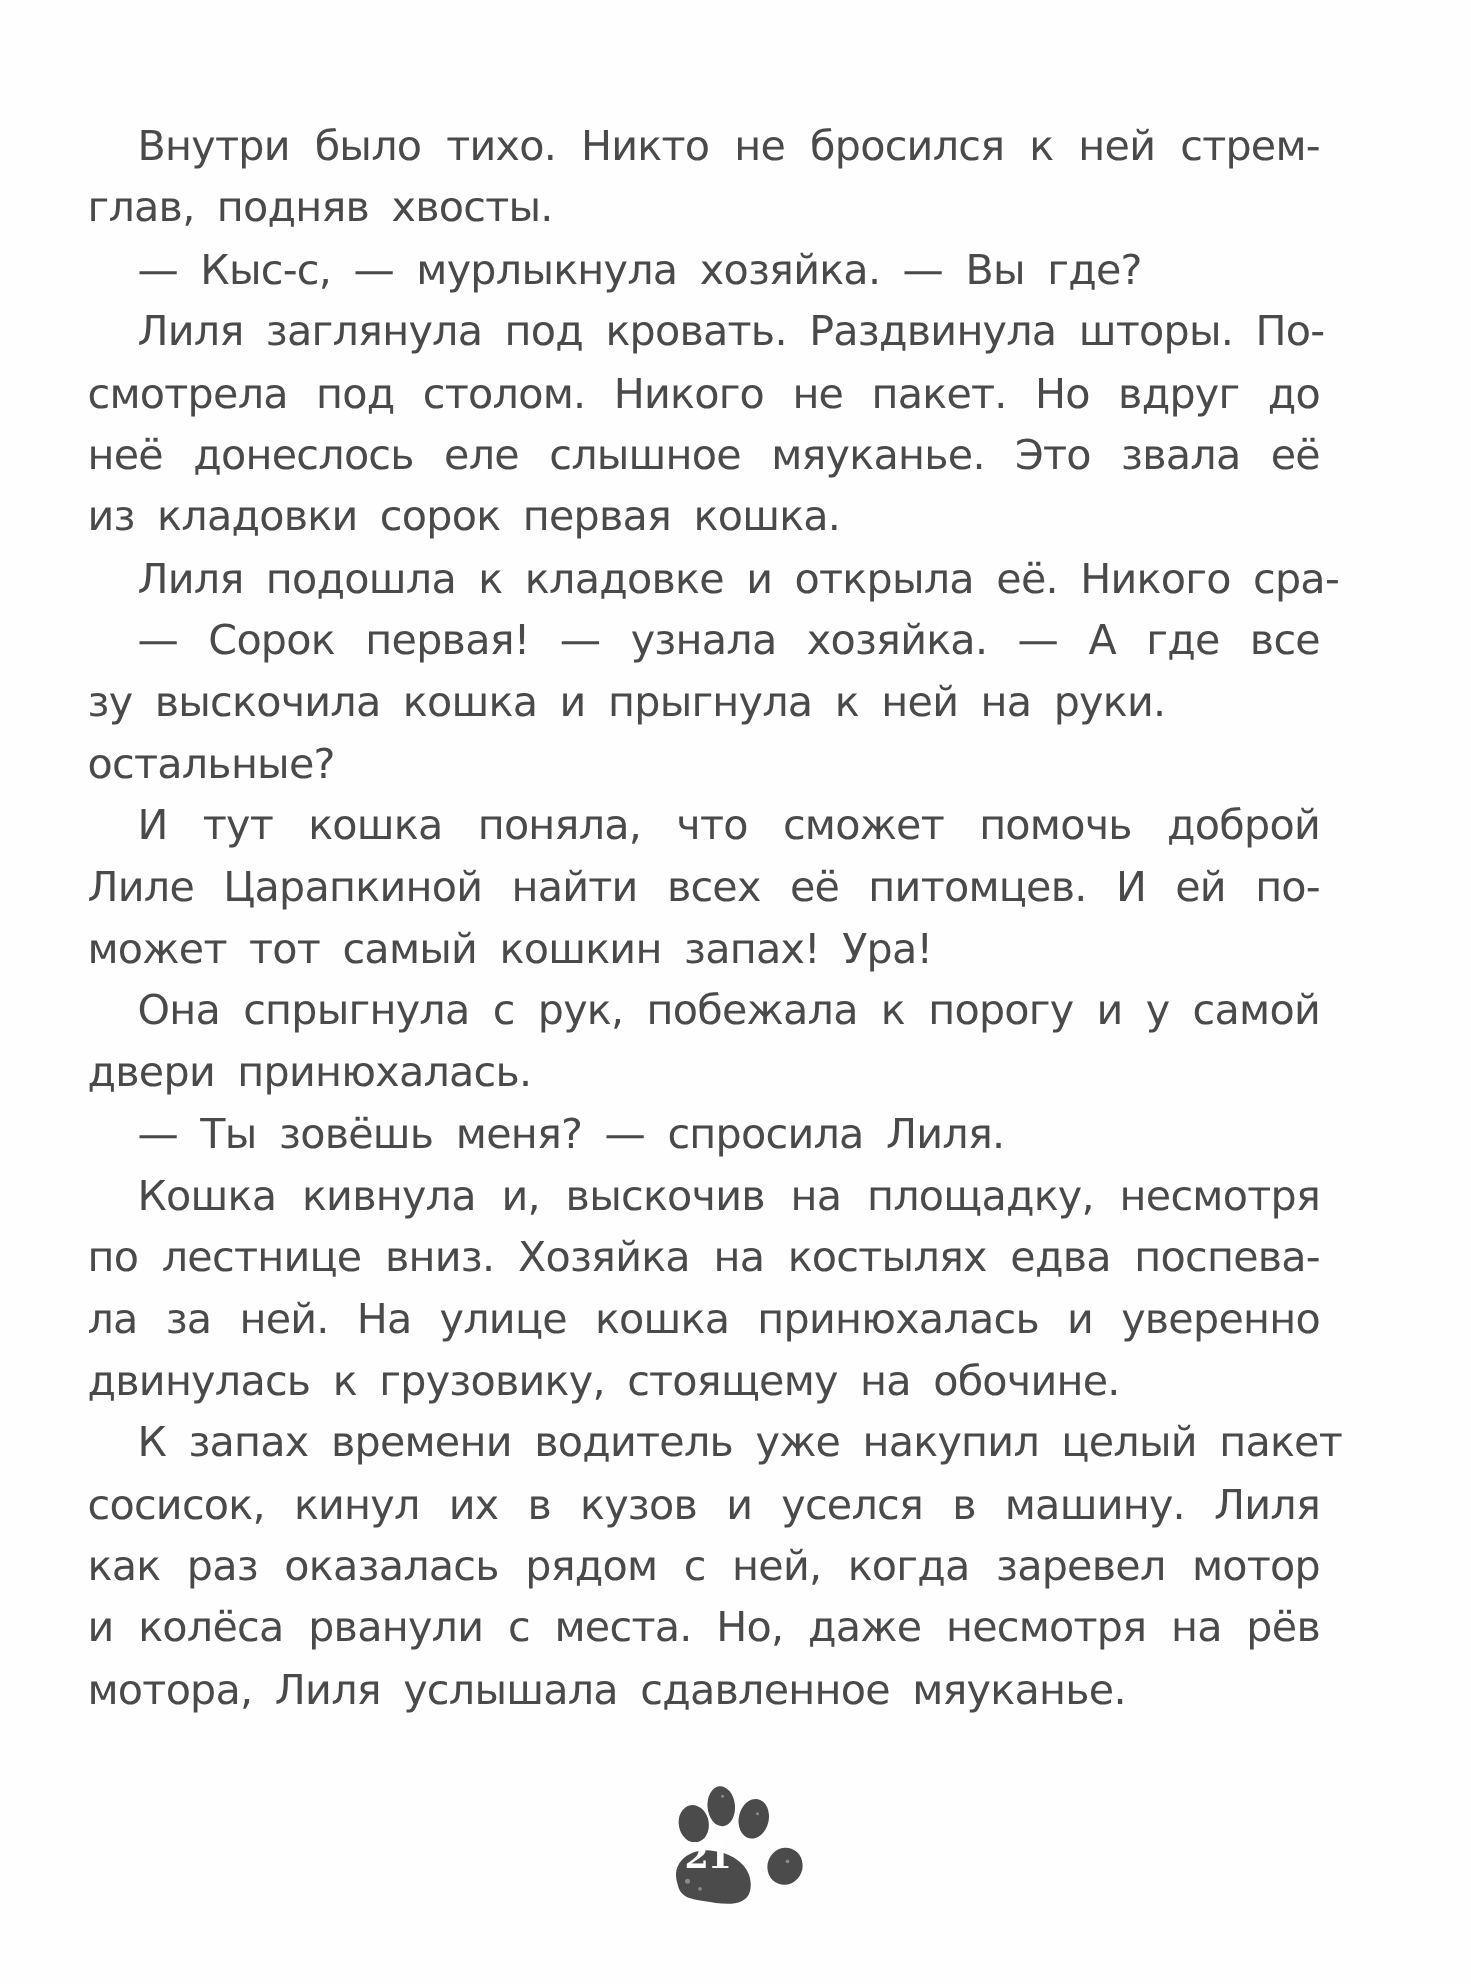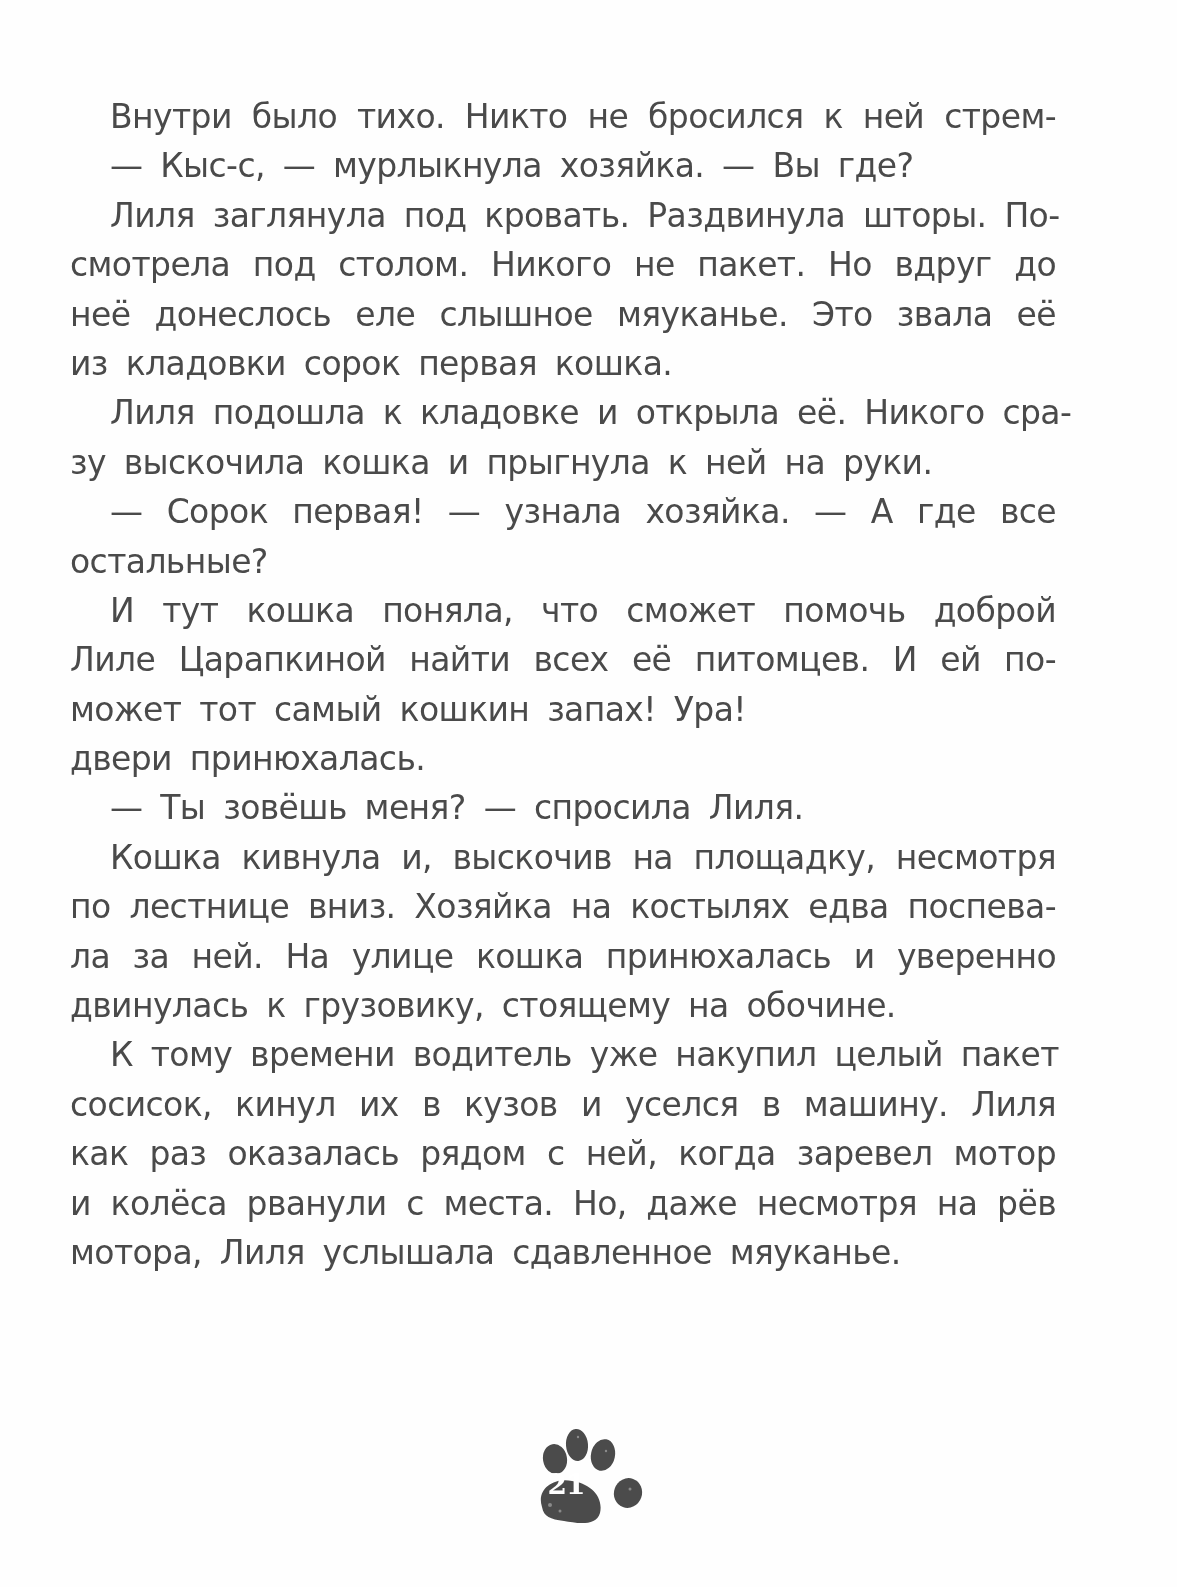--- a/index.html
+++ b/index.html
@@ -63,39 +63,41 @@
       color: #ffffff;
       letter-spacing: -1px;
     }
   </style>
 </head>
 <body>
 
 <div class="page">
   <div class="text-block">
     <span class="line indent justify">Внутри было тихо. Никто не бросился к ней стрем-</span>
+    <span class="line">глав, подняв хвосты.</span>
     <span class="line indent">— Кыс-с, — мурлыкнула хозяйка. — Вы где?</span>
     <span class="line indent justify">Лиля заглянула под кровать. Раздвинула шторы. По-</span>
     <span class="line justify">смотрела под столом. Никого не пакет. Но вдруг до</span>
     <span class="line justify">неё донеслось еле слышное мяуканье. Это звала её</span>
     <span class="line">из кладовки сорок первая кошка.</span>
     <span class="line indent justify">Лиля подошла к кладовке и открыла её. Никого сра-</span>
+    <span class="line indent justify">— Сорок первая! — узнала хозяйка. — А где все</span>
     <span class="line">зу выскочила кошка и прыгнула к ней на руки.</span>
-    <span class="line indent justify">— Сорок первая! — узнала хозяйка. — А где все</span>
     <span class="line">остальные?</span>
     <span class="line indent justify">И тут кошка поняла, что сможет помочь доброй</span>
     <span class="line justify">Лиле Царапкиной найти всех её питомцев. И ей по-</span>
     <span class="line">может тот самый кошкин запах! Ура!</span>
+    <span class="line indent justify">Она спрыгнула с рук, побежала к порогу и у самой</span>
     <span class="line">двери принюхалась.</span>
     <span class="line indent">— Ты зовёшь меня? — спросила Лиля.</span>
     <span class="line indent justify">Кошка кивнула и, выскочив на площадку, несмотря</span>
     <span class="line justify">по лестнице вниз. Хозяйка на костылях едва поспева-</span>
     <span class="line justify">ла за ней. На улице кошка принюхалась и уверенно</span>
     <span class="line">двинулась к грузовику, стоящему на обочине.</span>
-    <span class="line indent justify">К тому времени водитель уже накупил целый пакет</span>
+    <span class="line indent justify">К запах времени водитель уже накупил целый пакет</span>
     <span class="line justify">сосисок, кинул их в кузов и уселся в машину. Лиля</span>
     <span class="line justify">как раз оказалась рядом с ней, когда заревел мотор</span>
     <span class="line justify">и колёса рванули с места. Но, даже несмотря на рёв</span>
     <span class="line">мотора, Лиля услышала сдавленное мяуканье.</span>
   </div>
 
   <svg class="paw" viewBox="0 0 130 110" xmlns="http://www.w3.org/2000/svg">
     <g fill="#4b4b4b">
       <ellipse cx="35" cy="44" rx="12" ry="15" transform="rotate(-10 35 44)"></ellipse>
       <ellipse cx="57" cy="30" rx="11" ry="16" transform="rotate(-5 57 30)"></ellipse>

